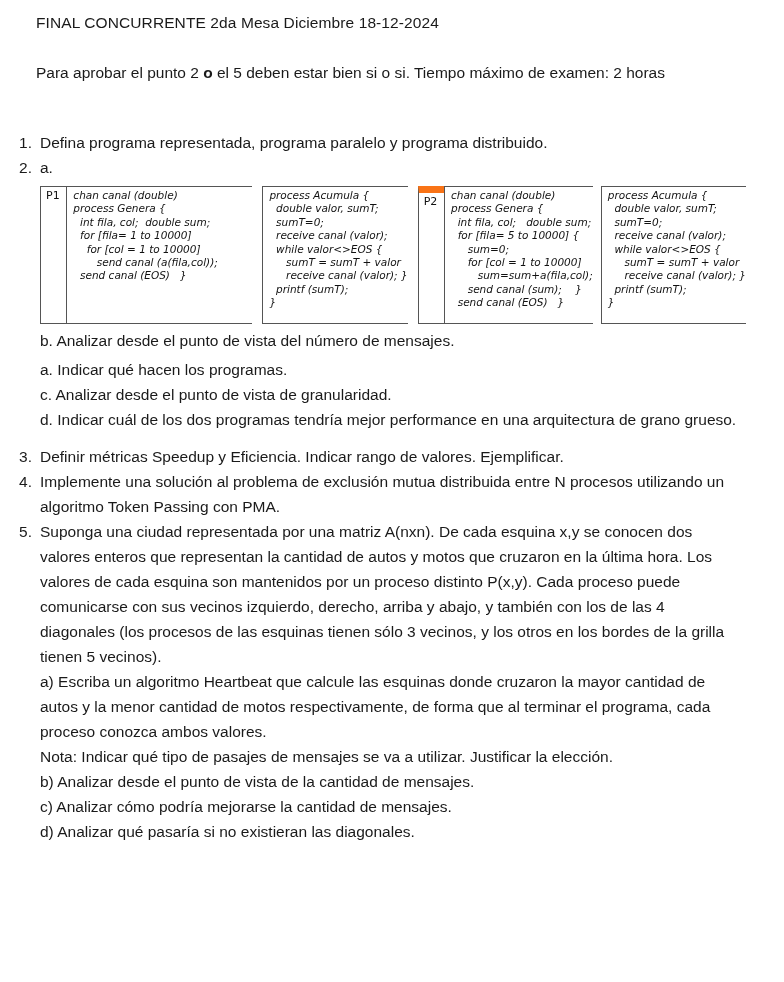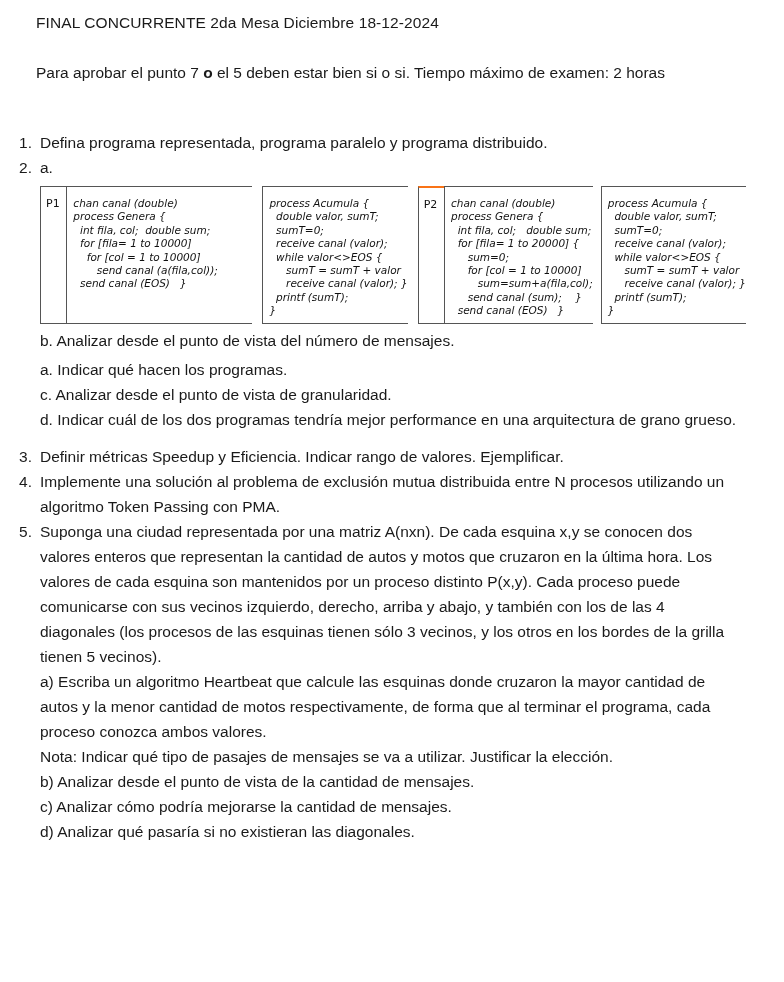--- a/index.html
+++ b/index.html
@@ -83,43 +83,43 @@
     height: 138px;
     display: flex;
   }
   .col {
     position: relative;
     box-sizing: border-box;
     font-family: "DejaVu Sans", sans-serif;
     font-size: 10.5px;
     line-height: 13.4px;
     color: #111;
-    padding-top: 10px;
+    padding-top: 2px;
   }
   .c1 { width: 30px; border-left: 1px solid #555; border-top: 1px solid #555; border-bottom: 1px solid #555; padding-left: 5px;}
   .c2 { width: 218px; border-left: 1px solid #555; border-top: 1px solid #555; border-bottom: 1px solid #555; padding-left: 6px;}
   .c3 { width: 158px; border-left: 1px solid #555; border-top: 1px solid #555; border-bottom: 1px solid #555; padding-left: 6px; margin-left: 10px;}
-  .c4 { width: 30px; border-left: 1px solid #555; border-top: 2px solid #f97316; border-bottom: 1px solid #555; padding-left: 5px; margin-left: 10px;}
+  .c4 { width: 30px; border-left: 1px solid #555; border-top: 7px solid #f97316; border-bottom: 1px solid #555; padding-left: 5px; margin-left: 10px;}
   .c5 { width: 170px; border-left: 1px solid #555; border-top: 1px solid #555; border-bottom: 1px solid #555; padding-left: 6px;}
   .c6 { width: 160px; border-left: 1px solid #555; border-top: 1px solid #555; border-bottom: 1px solid #555; padding-left: 6px; margin-left: 8px; border-right: 0px;}
   .codeline { white-space: pre; font-style: italic; }
   .plabel { font-family: "DejaVu Sans", sans-serif; font-size: 11px; }
 
   .after-code { margin-top: 4px; }
   .spacer12 { height: 12px; }
 </style>
 </head>
 <body>
 
 <div class="page">
 
   <div class="title">FINAL CONCURRENTE 2da Mesa Diciembre 18-12-2024</div>
 
   <div class="intro">
-    <span>Para aprobar el punto 7 </span><b>o</b><span> el 5 deben estar bien si o si. Tiempo máximo de examen: 2 horas</span>
+    <span>Para aprobar el punto 2 </span><b>o</b><span> el 5 deben estar bien si o si. Tiempo máximo de examen: 2 horas</span>
   </div>
 
   <div class="olist">
 
     <div class="item">
       <div class="num">1.</div>
       <div class="body">Defina programa representada, programa paralelo y programa distribuido.</div>
     </div>
 
     <div class="item">
@@ -157,21 +157,21 @@
             </div>
 
             <div class="col c4">
               <div class="plabel">P2</div>
             </div>
 
             <div class="col c5">
               <div class="codeline">chan canal (double)</div>
               <div class="codeline">process Genera {</div>
               <div class="codeline">  int fila, col;   double sum;</div>
-              <div class="codeline">  for [fila= 1 to 20000] {</div>
+              <div class="codeline">  for [fila= 5 to 10000] {</div>
               <div class="codeline">     sum=0;</div>
               <div class="codeline">     for [col = 1 to 10000]</div>
               <div class="codeline">        sum=sum+a(fila,col);</div>
               <div class="codeline">     send canal (sum);    }</div>
               <div class="codeline">  send canal (EOS)   }</div>
             </div>
 
             <div class="col c6">
               <div class="codeline">process Acumula {</div>
               <div class="codeline">  double valor, sumT;</div>

